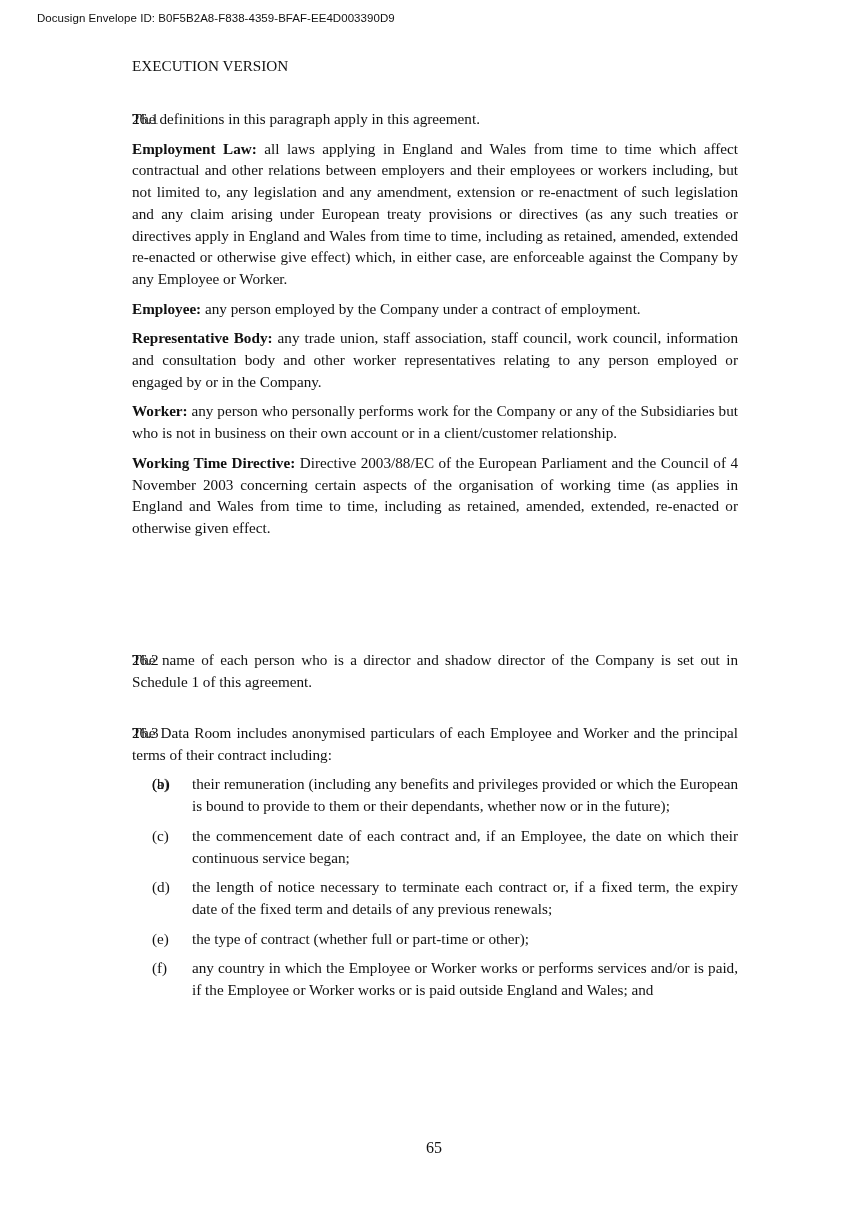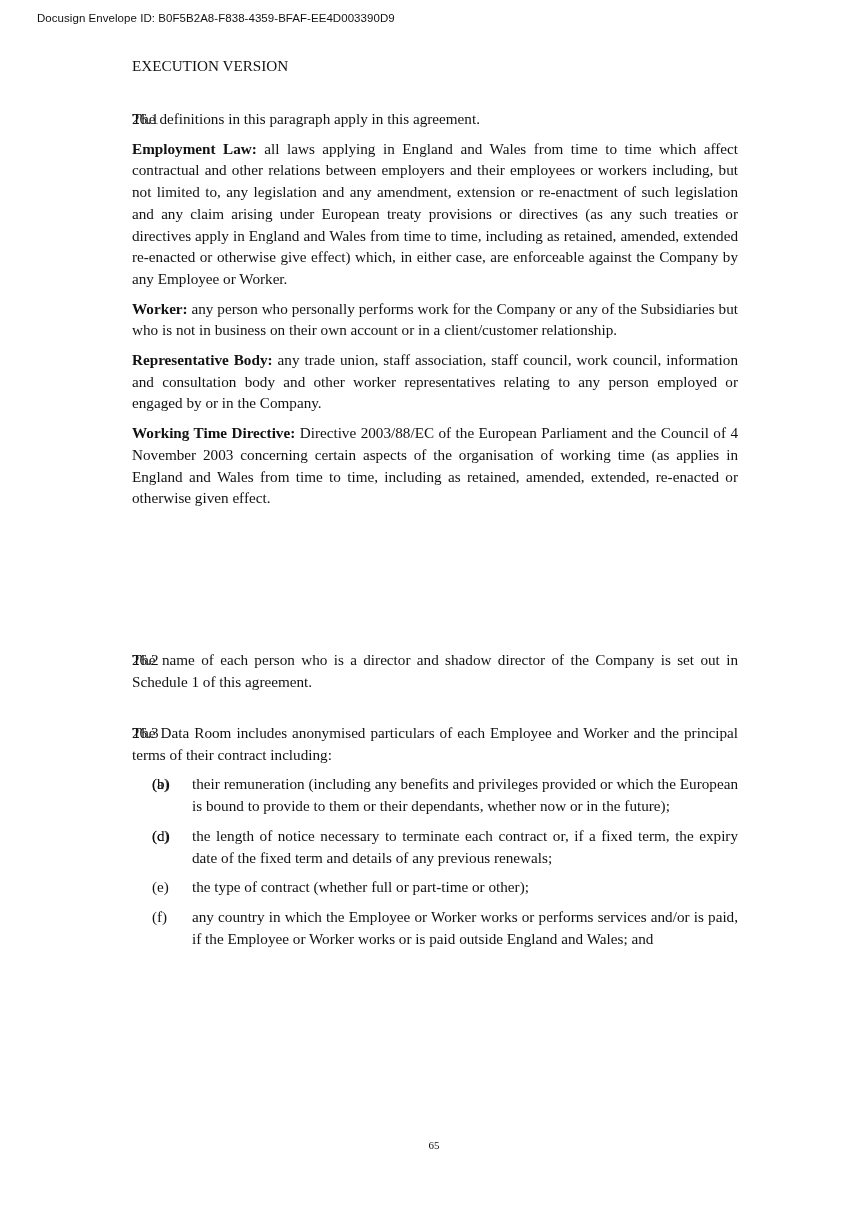--- a/index.html
+++ b/index.html
@@ -8,37 +8,38 @@
     .page { position: absolute; left: 0; top: 0; width: 868px; height: 892px; font-family: "Liberation Serif", serif; font-size: 15.2px; }
     .exec { position: absolute; left: 132px; top: 57px; font-size: 15.2px; }
     .clause { position: absolute; left: 132px; width: 606px; line-height: 21.7px; }
     .clause .num { position: absolute; left: 0; top: 0; }
     .clause .body { text-align: justify; }
     .para { margin: 0 0 8px 0; text-align: justify; }
     .para b { font-weight: bold; }
     .sub { position: relative; margin: 0 0 8px 0; }
     .sub .lbl { position: absolute; left: 20px; top: 0; }
     .sub .txt { margin-left: 60px; text-align: justify; }
-    .pnum { position: absolute; left: 0; width: 868px; top: 1139px; text-align: center; font-size: 11px; }
+    .pnum { position: absolute; left: 0; width: 868px; top: 1139px; text-align: center; font-size: 16px; }
   </style>
 </head>
 <body>
 
 <div class="envelope">Docusign Envelope ID: B0F5B2A8-F838-4359-BFAF-EE4D003390D9</div>
 
 <div class="page">
   <div class="exec">EXECUTION VERSION</div>
 
   <div class="clause" style="top:108px;">
     <span class="num">26.1</span>
     <div class="body">
       <p class="para">The definitions in this paragraph apply in this agreement.</p>
       <p class="para"><b>Employment Law:</b><span> all laws  applying in England and Wales from time to time which affect contractual and other relations between employers and their employees or workers including, but not limited to, any legislation and any amendment, extension or re-enactment of such legislation and any claim arising under European treaty provisions or directives (as any such treaties or directives apply in England and Wales from time to time, including as retained, amended, extended  re-enacted or otherwise give effect) which, in either case, are enforceable against the Company by any Employee or Worker.</span></p>
+      <p class="para"><b>Employee:</b><span> any person employed by the Company under a contract of employment.</span></p>
+      <p class="para"><b>Representative Body:</b><span> any trade union, staff association, staff council, work council, information and consultation body and other worker representatives relating to any person employed or engaged by or in the Company.</span></p>
       <p class="para"><b>Worker:</b><span> any person who personally performs work for the Company or any of the Subsidiaries but who is not in business on their own account or in a client/customer relationship.</span></p>
-      <p class="para"><b>Representative Body:</b><span> any trade union, staff association, staff council, work council, information and consultation body and other worker representatives relating to any person employed or engaged by or in the Company.</span></p>
       <p class="para"><b>Working Time Directive:</b><span> Directive 2003/88/EC of the European Parliament and the Council of 4 November 2003 concerning certain aspects of the organisation of working time (as applies in England and Wales from time to time, including as retained, amended, extended, re-enacted or otherwise given effect.</span></p>
     </div>
   </div>
 
   <div class="clause" style="top:649px;">
     <span class="num">26.2</span>
     <div class="body">
       <p class="para">The name of each person who is a director and shadow director of the Company is set out in Schedule 1 of this agreement.</p>
     </div>
   </div>
@@ -49,20 +50,21 @@
       <p class="para">The Data Room includes anonymised particulars of each Employee and Worker and the principal terms of their contract including:</p>
       <div class="sub">
         <span class="lbl">(a)</span>
       </div>
       <div class="sub">
         <span class="lbl">(b)</span>
         <div class="txt">their remuneration (including any benefits and privileges provided or which the European is bound to provide to them or their dependants, whether now or in the future);</div>
       </div>
       <div class="sub">
         <span class="lbl">(c)</span>
+        <div class="txt">the commencement date of each contract and, if an Employee, the date on which their continuous service began;</div>
       </div>
       <div class="sub">
         <span class="lbl">(d)</span>
         <div class="txt">the length of notice necessary to terminate each contract or, if a fixed term, the expiry date of the fixed term and details of any previous renewals;</div>
       </div>
       <div class="sub">
         <span class="lbl">(e)</span>
         <div class="txt">the type of contract (whether full or part-time or other);</div>
       </div>
       <div class="sub">

